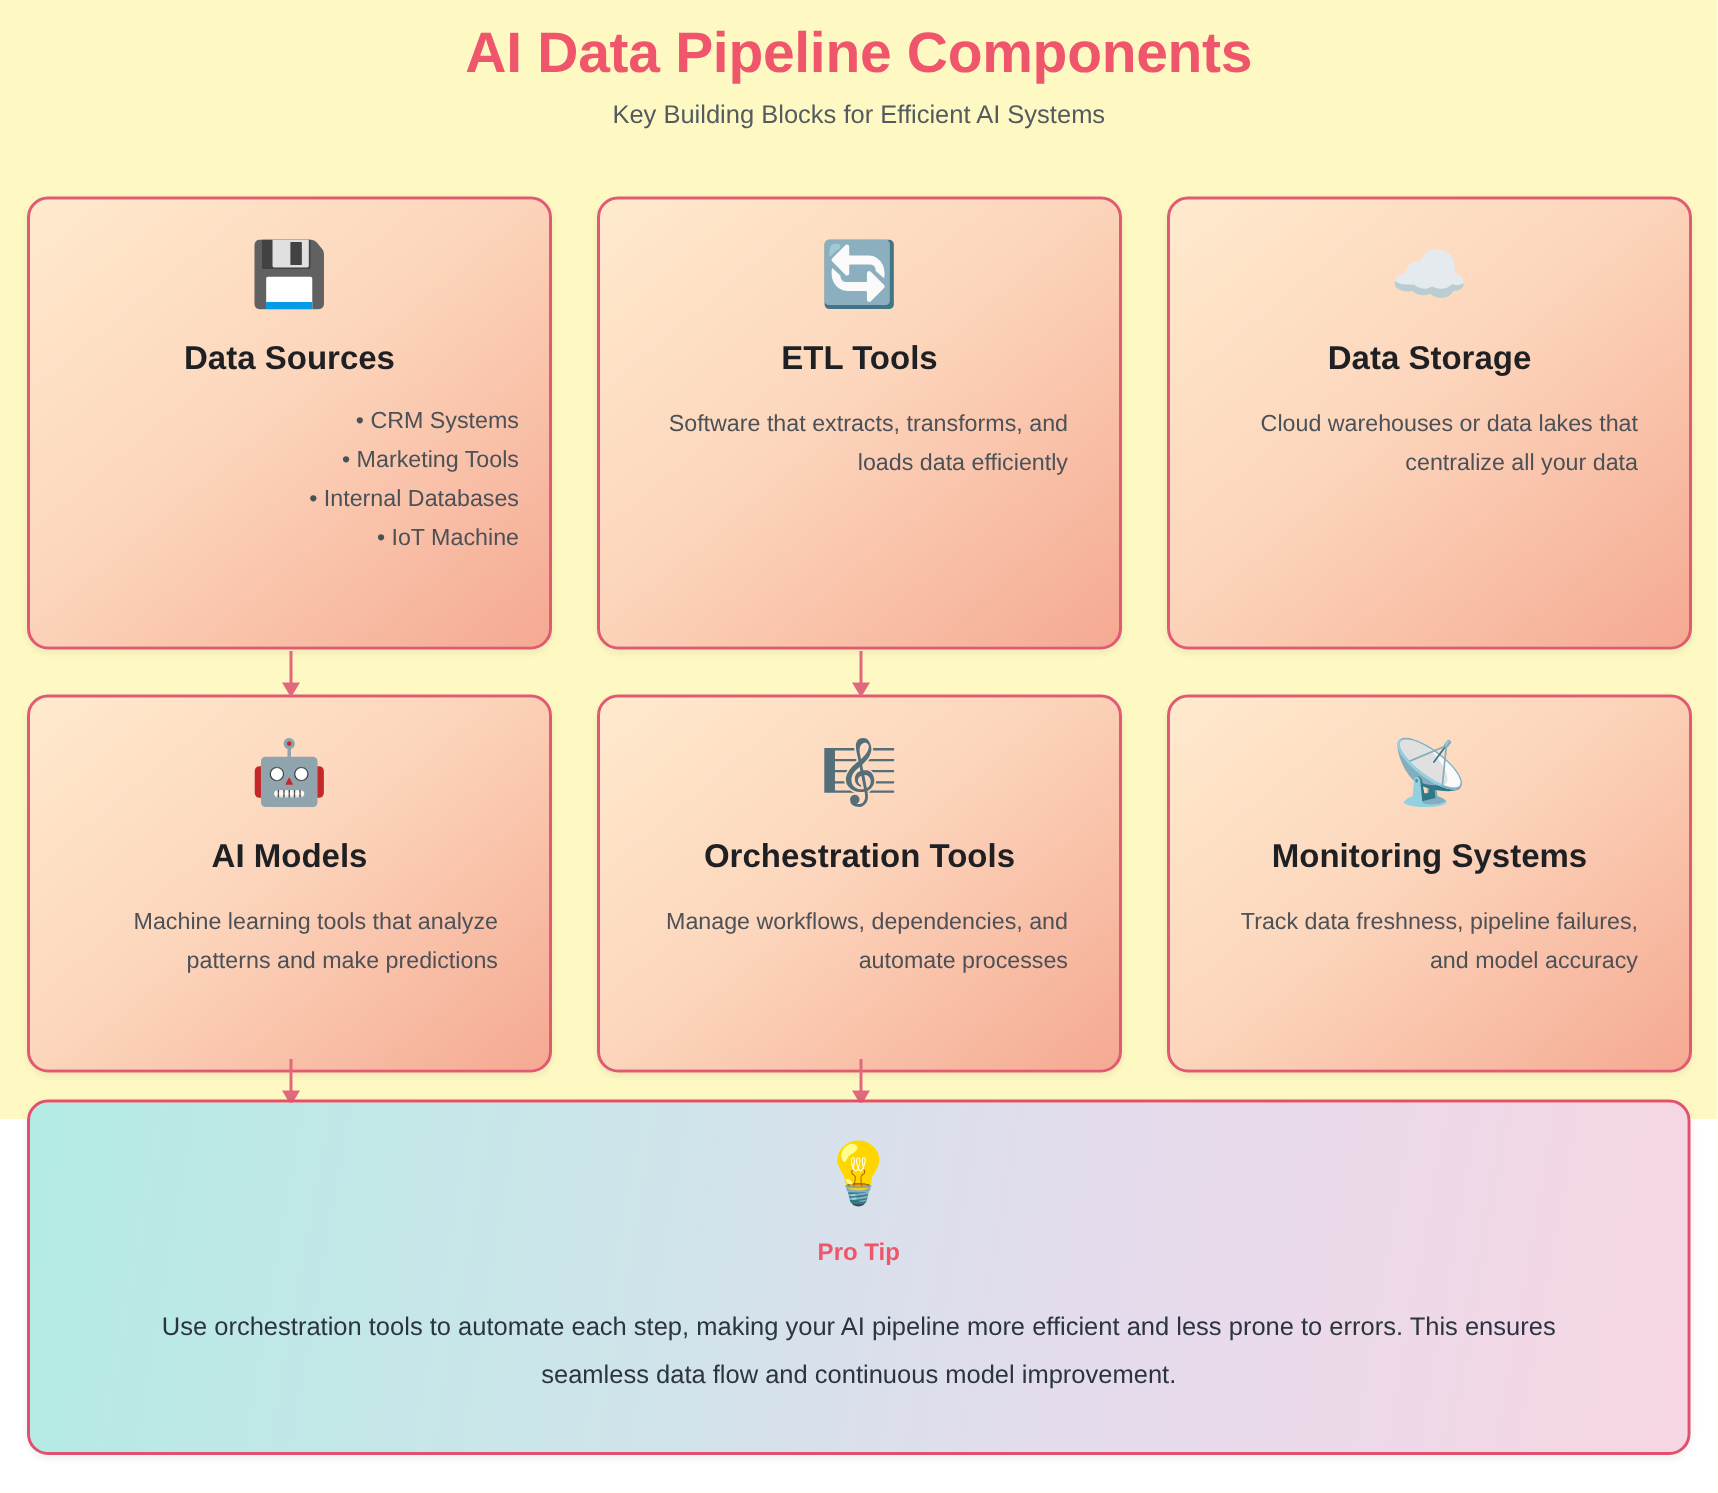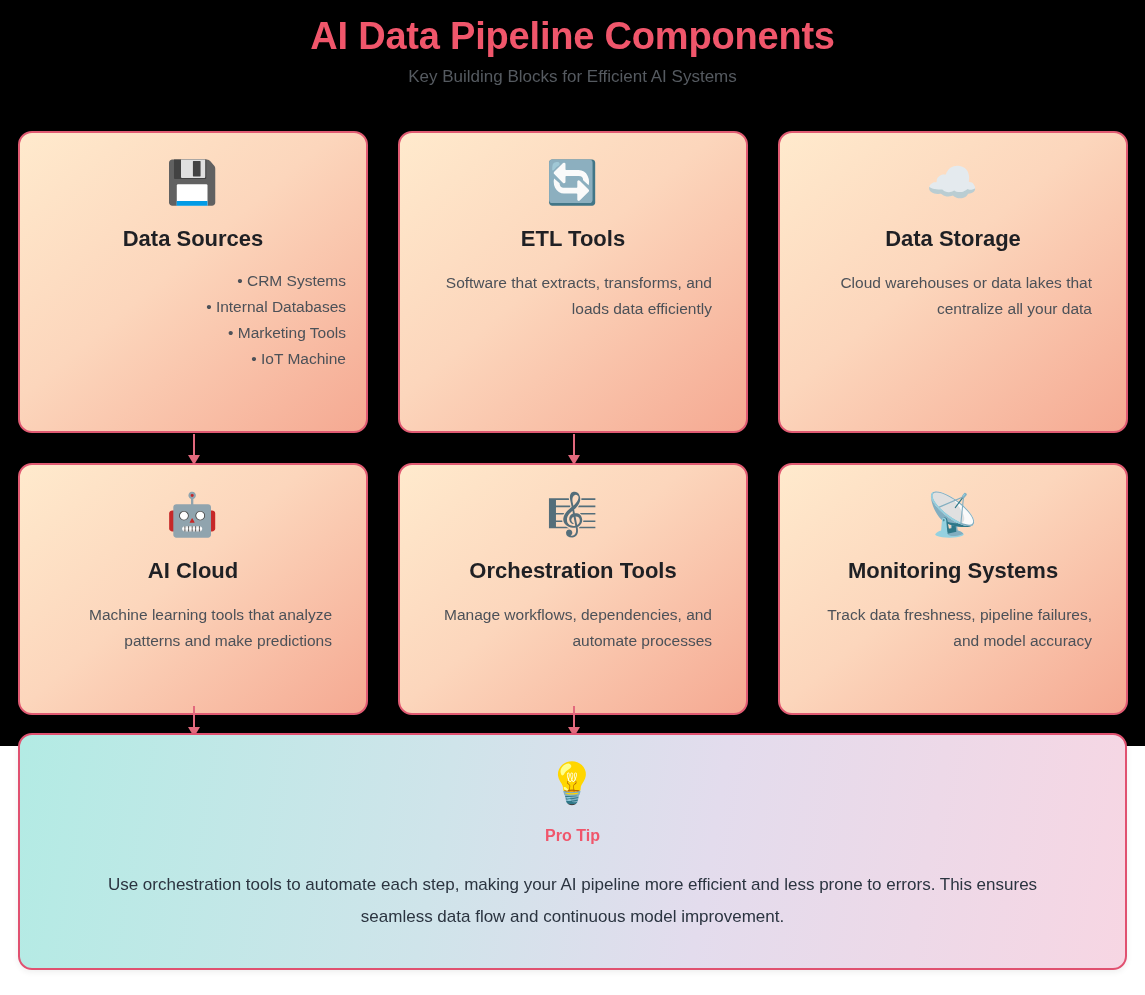--- a/index.html
+++ b/index.html
@@ -9,21 +9,21 @@
     height: 995px;
     background: #ffffff;
     font-family: "Liberation Sans", sans-serif;
     overflow: hidden;
   }
 
   .page {
     position: relative;
     width: 1145px;
     height: 746px;
-    background: #000000;
+    background: #fef9c3;
     padding: 0;
   }
 
   
   .header {
     text-align: center;
     padding-top: 14px;
   }
 
   .main-title {
@@ -178,41 +178,41 @@
     <div class="subtitle">Key Building Blocks for Efficient AI Systems</div>
   </div>
 
   <div class="grid">
 
     <div class="card row1">
       <span class="card-icon">💾</span>
       <div class="card-title">Data Sources</div>
       <ul class="card-list">
         <li>• CRM Systems</li>
+        <li>• Marketing Tools</li>
         <li>• Internal Databases</li>
-        <li>• Marketing Tools</li>
         <li>• IoT Machine</li>
       </ul>
     </div>
 
     <div class="card row1">
       <span class="card-icon">🔄</span>
       <div class="card-title">ETL Tools</div>
       <div class="card-desc">Software that extracts, transforms, and loads data efficiently</div>
     </div>
 
     <div class="card row1">
       <span class="card-icon">☁️</span>
       <div class="card-title">Data Storage</div>
       <div class="card-desc">Cloud warehouses or data lakes that centralize all your data</div>
     </div>
 
     <div class="card row2">
       <span class="card-icon">🤖</span>
-      <div class="card-title">AI Cloud</div>
+      <div class="card-title">AI Models</div>
       <div class="card-desc">Machine learning tools that analyze patterns and make predictions</div>
     </div>
 
     <div class="card row2">
       <span class="card-icon">🎼</span>
       <div class="card-title">Orchestration Tools</div>
       <div class="card-desc">Manage workflows, dependencies, and automate processes</div>
     </div>
 
     <div class="card row2">

